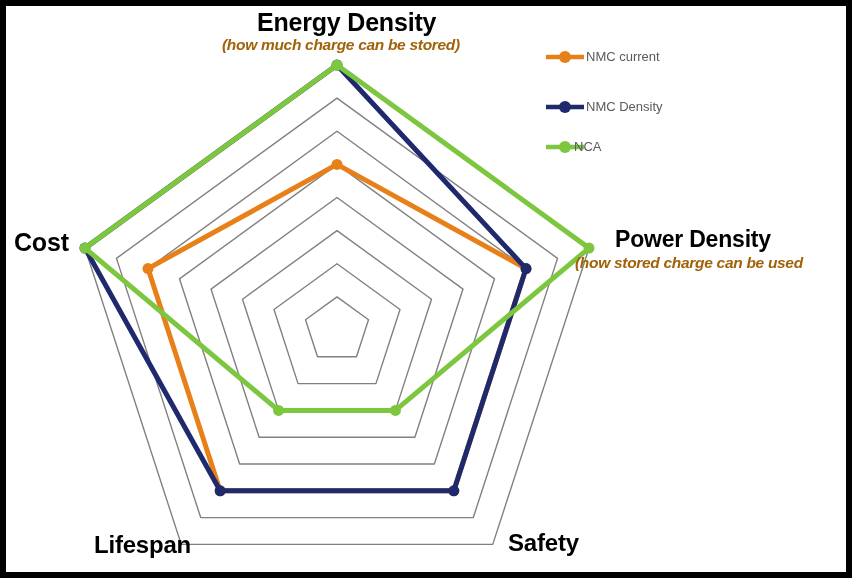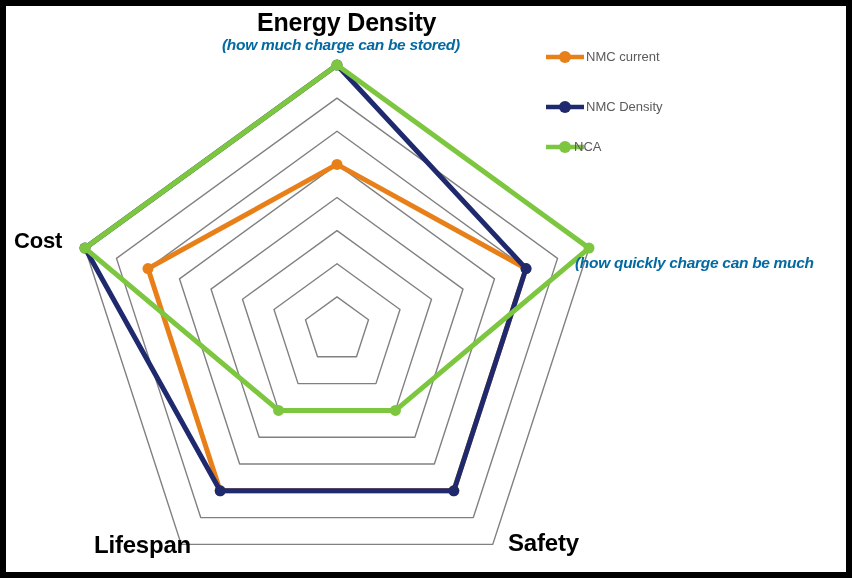--- a/index.html
+++ b/index.html
@@ -42,21 +42,21 @@
     font-weight: bold;
     color: #000000;
     white-space: nowrap;
     letter-spacing: -0.2px;
   }
   .axis-sub {
     position: absolute;
     font-family: "Liberation Sans", sans-serif;
     font-weight: bold;
     font-style: italic;
-    color: #0369a1;
+    color: #a16207;
     white-space: nowrap;
     letter-spacing: -0.3px;
   }
   #lbl-energy-title {
     left: 251px; top: 2px;
     font-size: 25px;
   }
   #lbl-energy-sub {
     left: 216px; top: 30px;
     font-size: 15.5px;
@@ -64,21 +64,21 @@
   #lbl-power-title {
     left: 609px; top: 220px;
     font-size: 23px;
   }
   #lbl-power-sub {
     left: 569px; top: 248px;
     font-size: 15.5px;
   }
   #lbl-cost {
     left: 8px; top: 222px;
-    font-size: 22px;
+    font-size: 25px;
   }
   #lbl-lifespan {
     left: 88px; top: 525px;
     font-size: 24px;
   }
   #lbl-safety {
     left: 502px; top: 523px;
     font-size: 24px;
   }
   .legend-label {
@@ -141,21 +141,22 @@
           <line x1="540" x2="578" y1="101" y2="101" stroke="#1F2A6E" stroke-width="4.5"></line>
           <circle cx="559" cy="101" r="6" fill="#1F2A6E"></circle>
           <line x1="540" x2="578" y1="141" y2="141" stroke="#7DC63F" stroke-width="4.5"></line>
           <circle cx="559" cy="141" r="6" fill="#7DC63F"></circle>
         </g>
     </svg>
 
     <div class="axis-title" id="lbl-energy-title">Energy Density</div>
     <div class="axis-sub" id="lbl-energy-sub">(how much charge can be stored)</div>
 
-    <div class="axis-sub" id="lbl-power-sub">(how quickly charge can be much</div>
+    <div class="axis-title" id="lbl-power-title">Power Density</div>
+    <div class="axis-sub" id="lbl-power-sub">(how stored charge can be used</div>
 
     <div class="axis-title" id="lbl-cost">Cost</div>
 
     <div class="axis-title" id="lbl-lifespan">Lifespan</div>
 
     <div class="axis-title" id="lbl-safety">Safety</div>
 
     <div class="legend-label" id="legend-label-0">NMC current</div>
     <div class="legend-label" id="legend-label-1">NMC Density</div>
     <div class="legend-label" id="legend-label-2">NCA</div>

